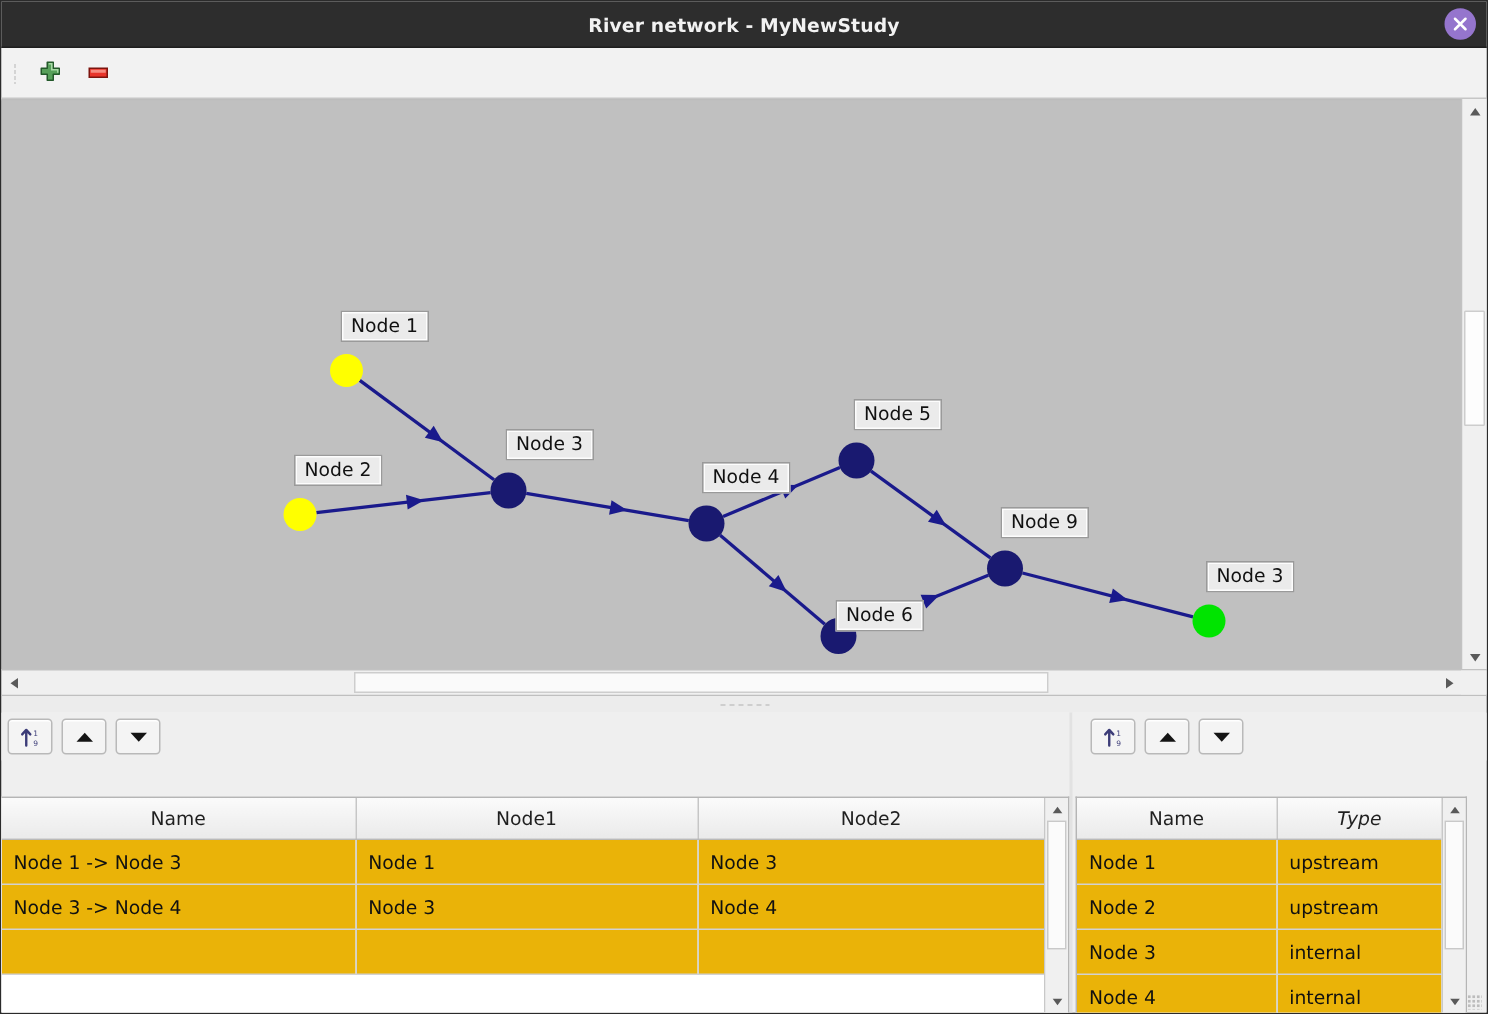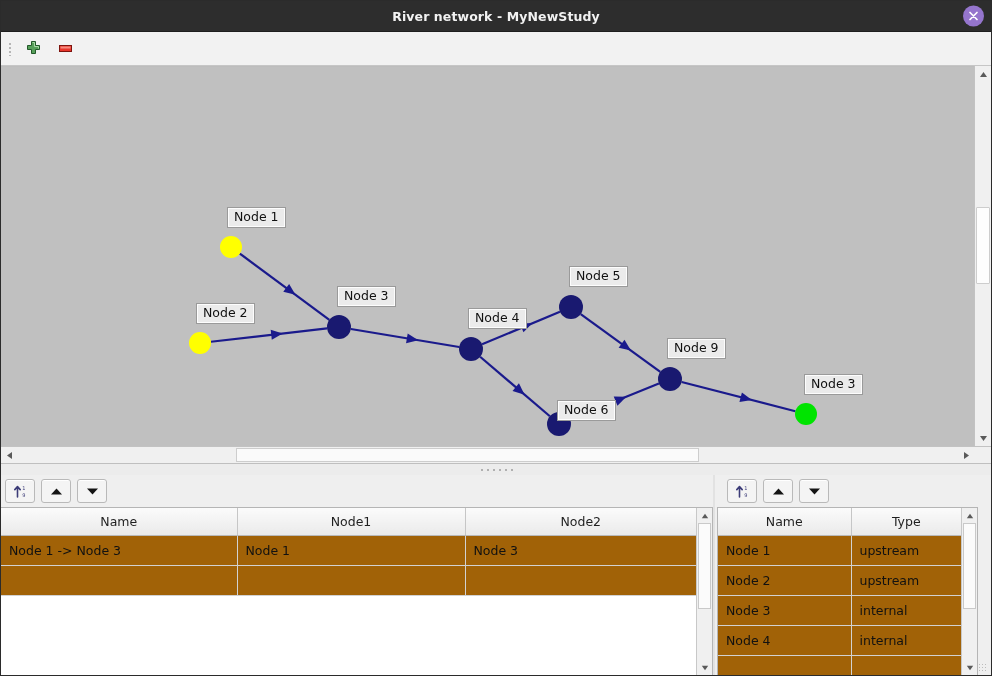--- a/index.html
+++ b/index.html
@@ -69,21 +69,21 @@
   .splitter{
     height:11px;flex:0 0 11px;background:#ececec;border-top:1px solid #bfbfbf;
     display:flex;align-items:center;justify-content:center;cursor:row-resize;
   }
   .splitter i{display:block;width:34px;height:2px;
     background-image:radial-gradient(#b0b0b0 45%,transparent 46%);
     background-size:6px 2px;background-repeat:repeat-x;}
 
   
   .bottom{flex:0 0 200px;display:flex;background:#efefef;min-height:0;}
-  .pane{display:flex;flex-direction:column;min-width:0;box-sizing:border-box;}
+  .pane{display:flex;flex-direction:column;min-width:0;box-sizing:border-box;gap:24px;}
   .pane-left{width:712px;flex:0 0 712px;}
   .pane-right{flex:1 1 auto;}
   .vsplit{width:2px;flex:0 0 2px;background:#e2e2e2;cursor:col-resize;}
 
   .pane-tools{height:32px;flex:0 0 32px;display:flex;align-items:center;padding-left:4px;background:#efefef;box-sizing:border-box;}
   .pane-right .pane-tools{padding-left:12px;}
   .pbtn{
     width:28px;height:22px;margin-right:6px;background:#f4f4f4;
     border:1px solid #b9b9b9;border-radius:3px;
     display:flex;align-items:center;justify-content:center;cursor:pointer;
@@ -97,21 +97,21 @@
   table{border-collapse:collapse;width:100%;table-layout:fixed;}
   thead th{
     background:linear-gradient(#fbfbfb,#eaeaea);
     border-right:1px solid #c6c6c6;border-bottom:1px solid #b9b9b9;
     font-weight:normal;font-size:12.5px;color:#1f1f1f;height:25px;text-align:center;
     cursor:pointer;user-select:none;
   }
   tbody td{
     border-right:1px solid #d2d2d2;border-bottom:1px solid #d2d2d2;
     height:29px;padding:0 8px;font-size:12.5px;color:#111;
-    white-space:nowrap;overflow:hidden;text-overflow:ellipsis;background:#a16207;
+    white-space:nowrap;overflow:hidden;text-overflow:ellipsis;background:#eab308;
   }
   tbody tr:last-child td{border-bottom:1px solid #d2d2d2;}
   .tbl-vscroll{
     width:16px;flex:0 0 16px;background:#f0f0f0;border-left:1px solid #c8c8c8;
     display:flex;flex-direction:column;box-sizing:border-box;
   }
   .tvs-arrow{height:15px;flex:0 0 15px;display:flex;align-items:center;justify-content:center;cursor:pointer;background:#f0f0f0;}
   .tvs-track{flex:1 1 auto;position:relative;background:#f0f0f0;}
   .tvs-thumb{position:absolute;left:1px;right:1px;background:#fbfbfb;border:1px solid #c9c9c9;cursor:pointer;}
   .corner-grip{position:absolute;right:3px;bottom:2px;width:10px;height:10px;
@@ -263,20 +263,25 @@
                   <th style="border-right: none;">Node2</th>
                 </tr>
               </thead>
             <tbody id="branch-body">
                 <tr>
                   <td>Node 1 -&gt; Node 3</td>
                   <td>Node 1</td>
                   <td style="border-right: none;">Node 3</td>
                 </tr>
                 <tr>
+                  <td>Node 3 -&gt; Node 4</td>
+                  <td>Node 3</td>
+                  <td style="border-right: none;">Node 4</td>
+                </tr>
+                <tr>
                   <td></td>
                   <td></td>
                   <td style="border-right: none;"></td>
                 </tr>
               </tbody>
           </table>
         </div>
         <div class="tbl-vscroll">
           <div class="tvs-arrow">
             <svg width="8" height="6" viewBox="0 0 8 6">
@@ -320,21 +325,21 @@
       <div class="tablewrap">
         <div class="tbl">
           <table>
             <colgroup>
                 <col style="width:133px">
                 <col>
               </colgroup>
             <thead>
                 <tr id="node-head">
                   <th>Name</th>
-                  <th style="border-right: none;">Type</th>
+                  <th style="border-right: none; font-style: italic;">Type</th>
                 </tr>
               </thead>
             <tbody id="node-body">
                 <tr>
                   <td>Node 1</td>
                   <td style="border-right: none;">upstream</td>
                 </tr>
                 <tr>
                   <td>Node 2</td>
                   <td style="border-right: none;">upstream</td>

